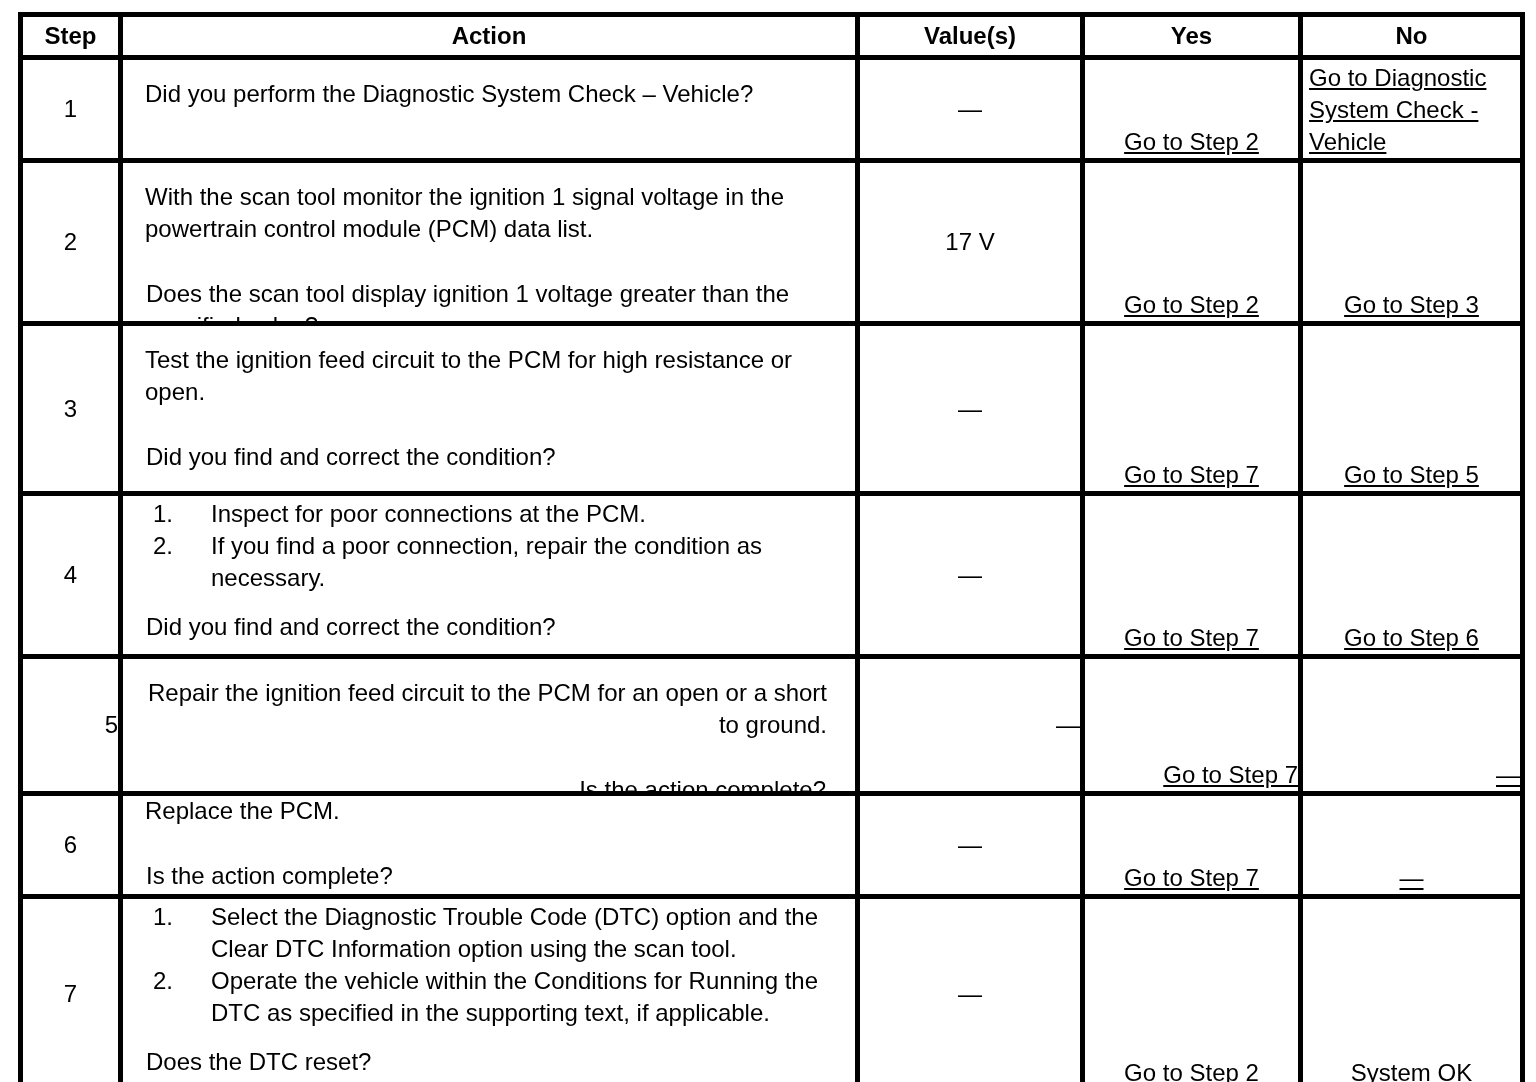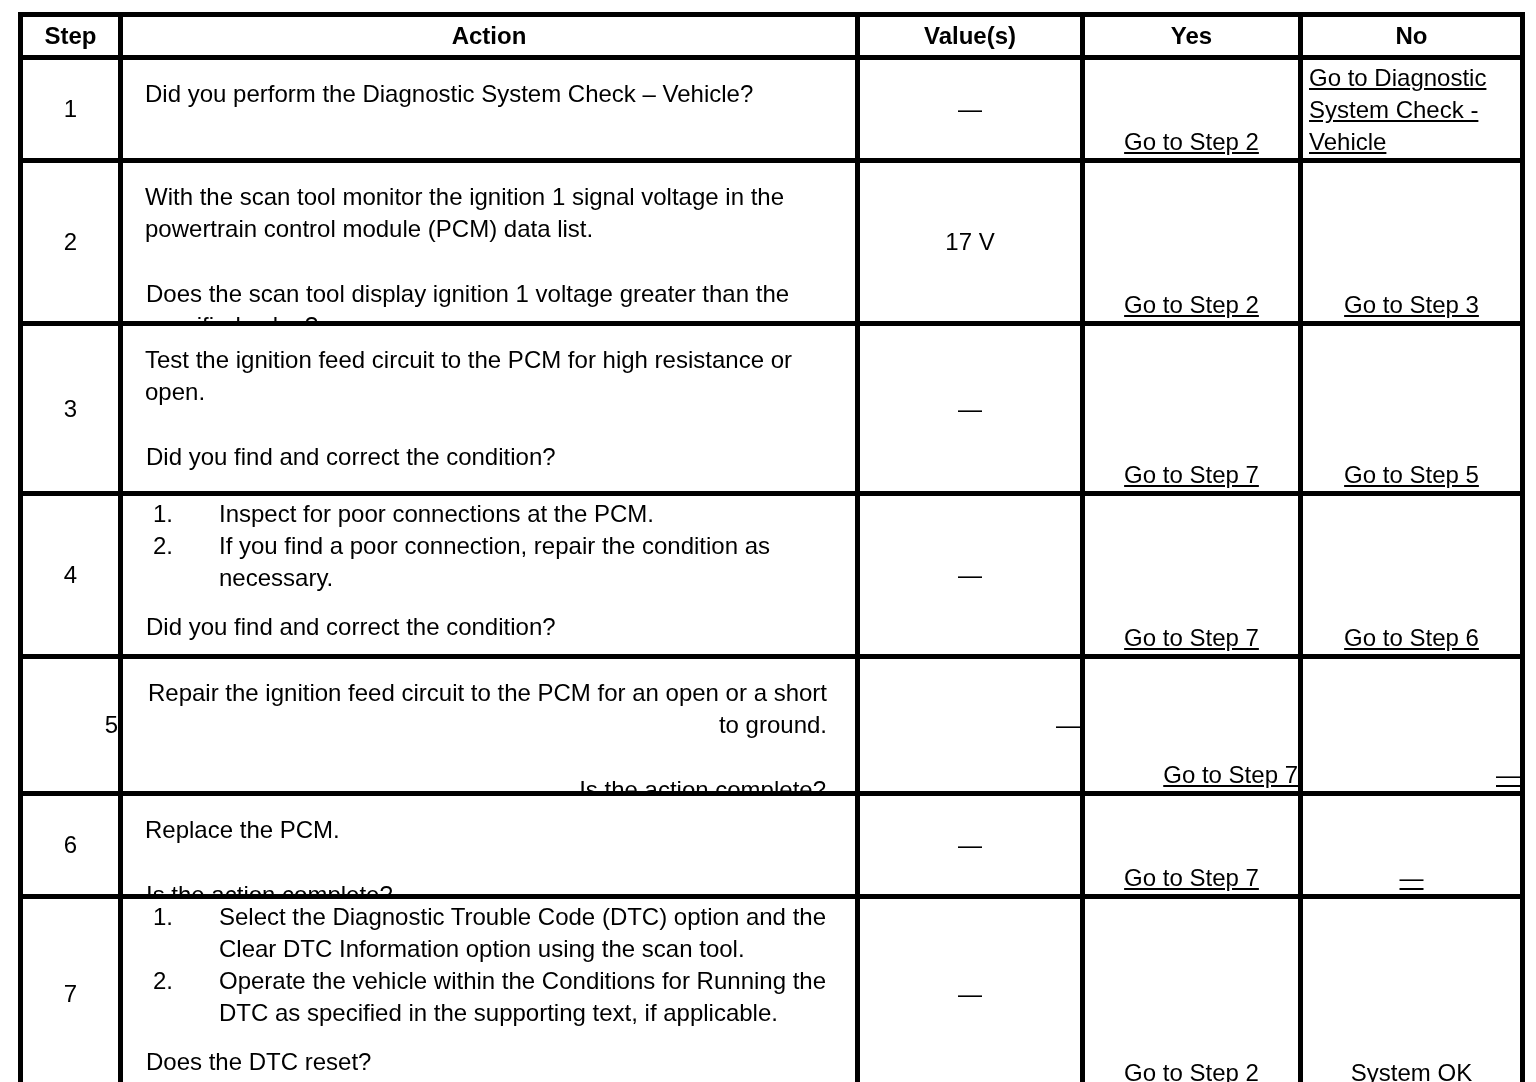--- a/index.html
+++ b/index.html
@@ -42,38 +42,38 @@
     flex-direction: column;
     justify-content: space-between;
     box-sizing: border-box;
     padding: 2px 12px 4px 6px;
   }
   .r1 .action-flex { height: 96px; }
   .r2 .action-flex { height: 158px; align-items: flex-end; }
   .r3 .action-flex { height: 165px; }
   .r4 .action-flex { height: 158px; }
   .r5 .action-flex { height: 132px; }
-  .r6 .action-flex { height: 98px; }
+  .r6 .action-flex { height: 98px; justify-content: center; }
   .r7 .action-flex { height: 190px; }
   tr.r1 td { height: 96px; }
   tr.r2 td { height: 158px; }
   tr.r3 td { height: 130px; }
   tr.r4 td { height: 158px; }
   tr.r5 td { height: 132px; text-align: right; }
   tr.r6 td { height: 98px; }
   tr.r7 td { height: 190px; }
   .action-body p { margin: 16px; }
   .question { margin: 17px; }
   .oli { display: flex; }
   .oli-num {
     flex: 0 0 82px;
     box-sizing: border-box;
     padding-left: 24px;
   }
-  .oli-text { flex: 1; margin-left: 8px; }
+  .oli-text { flex: 1; }
   td.value-cell {
     text-align: center;
     vertical-align: middle;
   }
   td.yes-cell, td.no-cell {
     text-align: center;
     vertical-align: bottom;
     padding-bottom: 4px;
     text-decoration: underline;
   }

